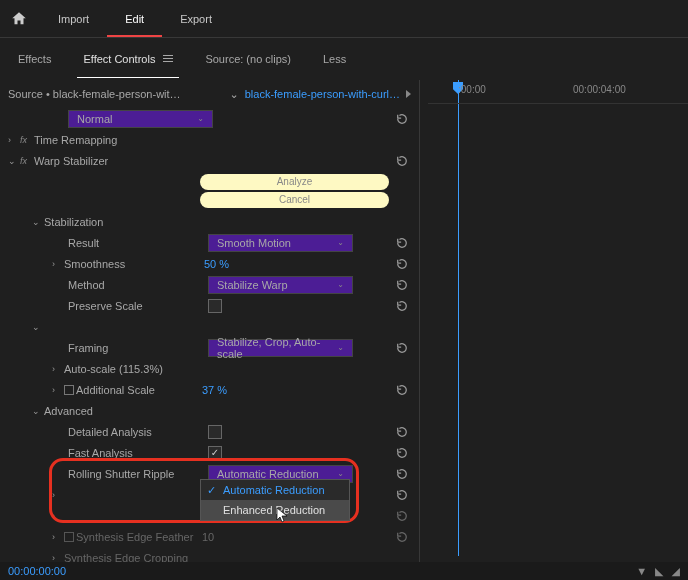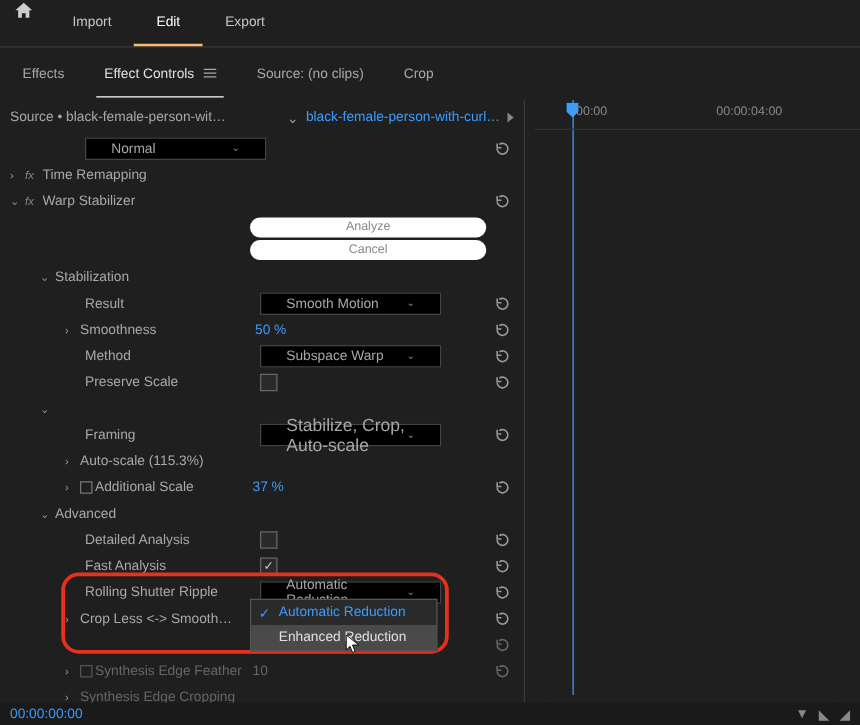--- a/index.html
+++ b/index.html
@@ -1,21 +1,21 @@
 <!DOCTYPE html>
 <html><head>
 <meta charset="utf-8">
 <style>
 *{margin:0;padding:0;box-sizing:border-box;font-family:Arial,sans-serif;font-size:11px;user-select:none}
 body{background:#1f1f1f;color:#a8a8a8;width:688px;height:580px;overflow:hidden;position:relative}
-.topbar{height:38px;display:flex;padding:0 10px;border-bottom:1px solid #383838}
+.topbar{height:38px;display:flex;align-items:center;padding:0 10px;border-bottom:1px solid #383838}
 .home-icon{width:18px;height:18px;margin-right:12px;cursor:pointer}
 .topnav{display:flex;gap:0}
 .topnav-item{padding:12px 18px;cursor:pointer;color:#c8c8c8}
-.topnav-item.active{color:#fff;border-bottom:2px solid #fdba74;padding-bottom:10px}
+.topnav-item.active{color:#fff;border-bottom:2px solid #ef4444;padding-bottom:10px}
 .subbar{height:42px;display:flex;align-items:center;padding:0 12px;gap:20px}
 .subbar-item{padding:12px 6px;color:#a8a8a8;cursor:pointer}
 .subbar-item.active{color:#e0e0e0;border-bottom:1px solid #fff;display:flex;gap:8px;align-items:center}
 .hamburger{display:flex;flex-direction:column;gap:2px}
 .hamburger span{width:10px;height:1px;background:#a8a8a8}
 .main{display:flex;height:calc(100% - 80px)}
 .panel{width:420px;display:flex;flex-direction:column;border-right:1px solid #383838}
 .clip-bar{height:28px;display:flex;align-items:center;padding:0 8px;gap:6px;font-size:10px}
 .clip-src{flex:1;white-space:nowrap;overflow:hidden}
 .clip-link{color:#3b9dff;cursor:pointer}
@@ -23,28 +23,28 @@
 .props{flex:1;overflow-y:auto;padding-right:4px}
 .row{display:flex;align-items:center;height:21px;padding-left:8px}
 .indent1{padding-left:32px}
 .indent2{padding-left:52px}
 .indent3{padding-left:68px}
 .caret{width:12px;font-size:9px;color:#999;cursor:pointer}
 .fx{width:14px;font-size:9px;font-style:italic;color:#888}
 .label{flex:0 0 140px;white-space:nowrap;overflow:hidden;text-overflow:ellipsis}
 .label-wide{flex:0 0 156px}
 .ctrl{flex:0 0 145px}
-.dropdown{background:#000000;border:1px solid #444;height:18px;display:flex;align-items:center;padding:0 20px;cursor:pointer;justify-content:space-between}
+.dropdown{background:#4c1d95;border:1px solid #444;height:18px;display:flex;align-items:center;padding:0 8px;cursor:pointer;justify-content:space-between}
 .dd-arrow{font-size:8px;color:#888}
 .link-val{color:#3b9dff;cursor:pointer}
 .checkbox{width:14px;height:14px;border:1px solid #666;background:#2a2a2a;cursor:pointer;display:flex;align-items:center;justify-content:center}
 .checkbox.checked::after{content:"✓";font-size:10px;color:#ccc}
 .reset{width:20px;display:flex;justify-content:center;cursor:pointer;margin-left:auto;padding-right:6px}
 .reset svg{width:14px;height:12px}
-.btn{background:#ffffff;border-radius:9px;height:16px;text-align:center;line-height:16px;font-size:10px;color:#888;margin:2px 0}
+.btn{background:#fef9c3;border-radius:9px;height:16px;text-align:center;line-height:16px;font-size:10px;color:#888;margin:2px 0}
 .highlight-box{position:absolute;border:3px solid #e63020;border-radius:14px;pointer-events:none}
 .dd-menu{position:absolute;background:#2a2a2a;border:1px solid #555;z-index:10}
 .dd-item{padding:4px 10px 4px 22px;position:relative;cursor:pointer}
 .dd-item.sel{color:#3b9dff}
 .dd-item.sel::before{content:"✓";position:absolute;left:6px;color:#3b9dff}
 .dd-item.hov{background:#4a4a4a;color:#e0e0e0}
 .cursor{position:absolute;width:14px;height:16px;z-index:20}
 .timeline{flex:1;padding-top:4px;position:relative}
 .ruler{height:20px;border-bottom:1px solid #333;position:relative;margin-left:8px}
 .tick{position:absolute;top:0;font-size:10px;color:#888}
@@ -76,21 +76,21 @@
   <div class="subbar-item">Effects</div>
   <div class="subbar-item active">
     <span>Effect Controls</span>
     <div class="hamburger">
         <span></span>
         <span></span>
         <span></span>
       </div>
   </div>
   <div class="subbar-item">Source: (no clips)</div>
-  <div class="subbar-item">Crop</div>
+  <div class="subbar-item">Less</div>
 </div>
 
 <div class="main">
 <div class="panel">
   <div class="clip-bar">
     <span class="clip-src"><span>Source • </span><span>black-female-person-wit…</span></span>
     <span>⌄</span>
     <span class="clip-link">black-female-person-with-curl…</span>
     <div class="play-tri"></div>
   </div>
@@ -148,21 +148,21 @@
       <div class="ctrl"><span class="link-val">50 %</span></div>
       <div class="reset">
             <svg viewBox="0 0 16 14">
               <path fill="none" stroke="#999" stroke-width="1.5" d="M3 7a5 5 0 1 0 2-4M3 2v4h4"></path>
             </svg>
           </div>
     </div>
     <div class="row indent3">
       <div class="label">Method</div>
       <div class="ctrl dropdown">
-            <span>Subspace Warp</span>
+            <span>Stabilize Warp</span>
             <span class="dd-arrow">⌄</span>
           </div>
       <div class="reset">
             <svg viewBox="0 0 16 14">
               <path fill="none" stroke="#999" stroke-width="1.5" d="M3 7a5 5 0 1 0 2-4M3 2v4h4"></path>
             </svg>
           </div>
     </div>
     <div class="row indent3">
       <div class="label">Preserve Scale</div>
@@ -174,21 +174,21 @@
               <path fill="none" stroke="#999" stroke-width="1.5" d="M3 7a5 5 0 1 0 2-4M3 2v4h4"></path>
             </svg>
           </div>
     </div>
     <div class="row indent1">
       <span class="caret">⌄</span>
     </div>
     <div class="row indent3">
       <div class="label">Framing</div>
       <div class="ctrl dropdown">
-            <span style="font-size:14px">Stabilize, Crop, Auto-scale</span>
+            <span style="font-size:11px">Stabilize, Crop, Auto-scale</span>
             <span class="dd-arrow">⌄</span>
           </div>
       <div class="reset">
             <svg viewBox="0 0 16 14">
               <path fill="none" stroke="#999" stroke-width="1.5" d="M3 7a5 5 0 1 0 2-4M3 2v4h4"></path>
             </svg>
           </div>
     </div>
     <div class="row indent2">
       <span class="caret">›</span>
@@ -238,21 +238,20 @@
             <span class="dd-arrow">⌄</span>
           </div>
       <div class="reset">
             <svg viewBox="0 0 16 14">
               <path fill="none" stroke="#999" stroke-width="1.5" d="M3 7a5 5 0 1 0 2-4M3 2v4h4"></path>
             </svg>
           </div>
     </div>
     <div class="row indent2">
       <span class="caret">›</span>
-      <div class="label-wide">Crop Less &lt;-&gt; Smooth…</div>
       <div class="reset">
             <svg viewBox="0 0 16 14">
               <path fill="none" stroke="#999" stroke-width="1.5" d="M3 7a5 5 0 1 0 2-4M3 2v4h4"></path>
             </svg>
           </div>
     </div>
     <div class="row indent2" style="color:#666">
       <span class="caret">›</span>
       <div class="reset">
             <svg viewBox="0 0 16 14">

